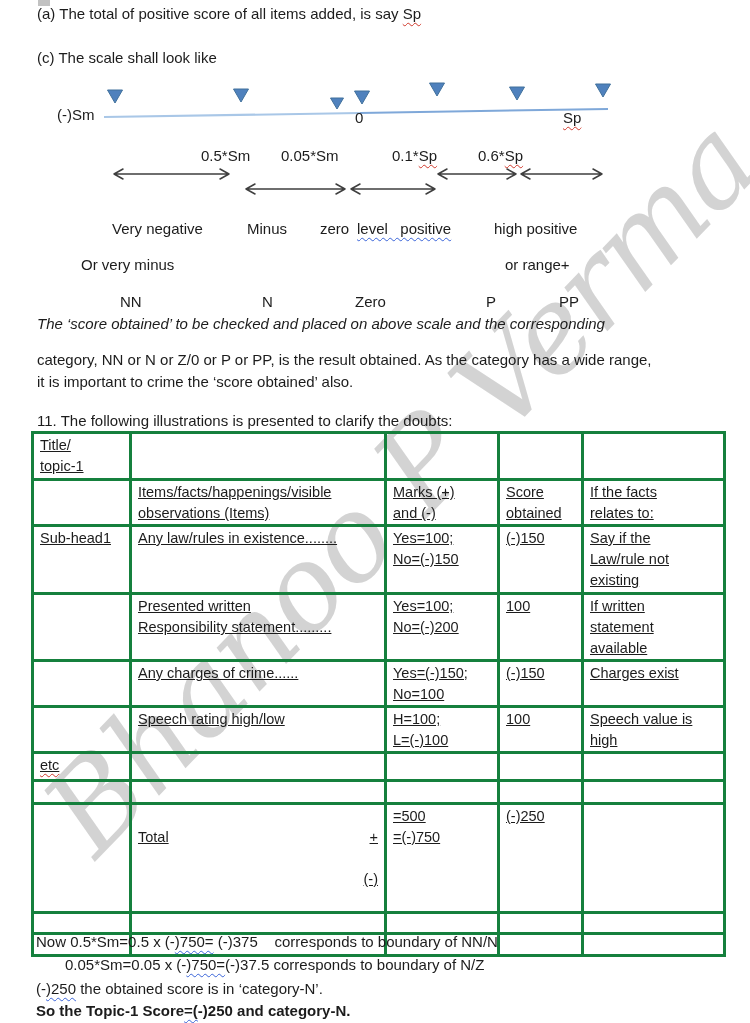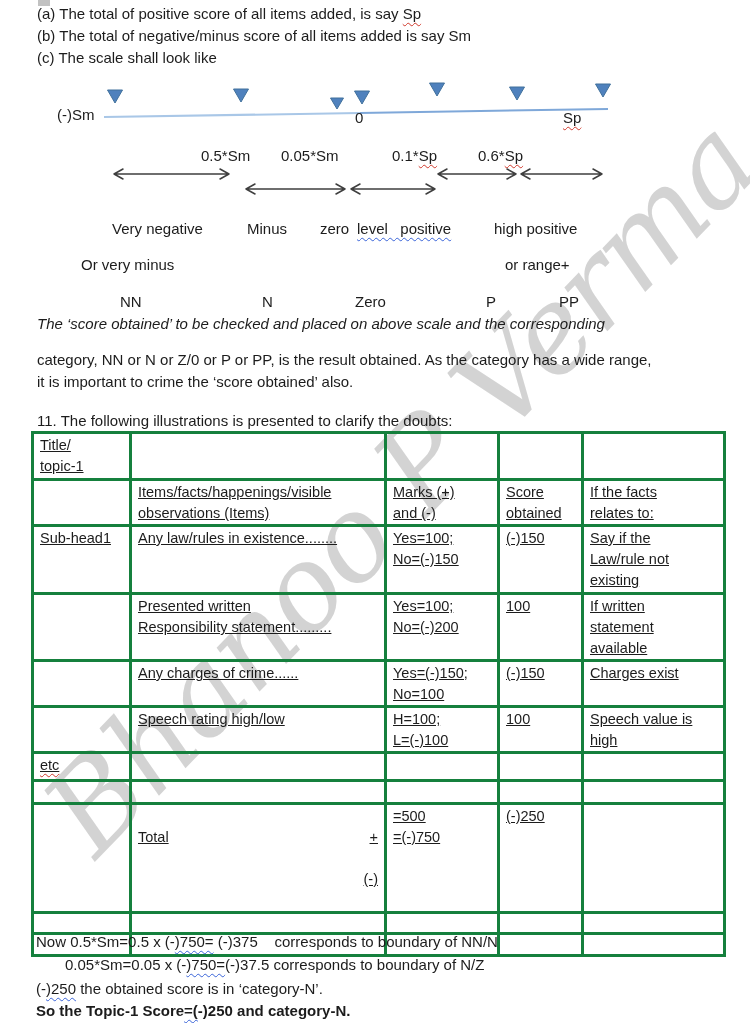--- a/index.html
+++ b/index.html
@@ -26,21 +26,20 @@
 </head>
 <body>
 
 <div class="page">
 
   <div class="watermark">Bhanoo P Verma</div>
 
   <div class="artifact"></div>
 
   <div class="t" style="left:37px;top:5px;"><span>(a) The total of positive score of all items added, is say </span><span class="sq-red">Sp</span></div>
-  <div class="t" style="left:37px;top:27px;">(b) The total of negative/minus score of all items added is say Sm</div>
   <div class="t" style="left:37px;top:49px;">(c) The scale shall look like</div>
 
   <svg class="diag" width="750" height="125" viewBox="0 0 750 125">
     <g>
       <line x1="104" y1="42" x2="360" y2="38" stroke="#a9c7e7" stroke-width="2"></line>
       <line x1="360" y1="38" x2="608" y2="34" stroke="#7fa8d9" stroke-width="2"></line>
     </g>
     <g fill="#4f81bd" stroke="#41719c" stroke-width="1">
       <polygon points="107.5,15 122.5,15 115,28"></polygon>
       <polygon points="233.5,14 248.5,14 241,27"></polygon>

